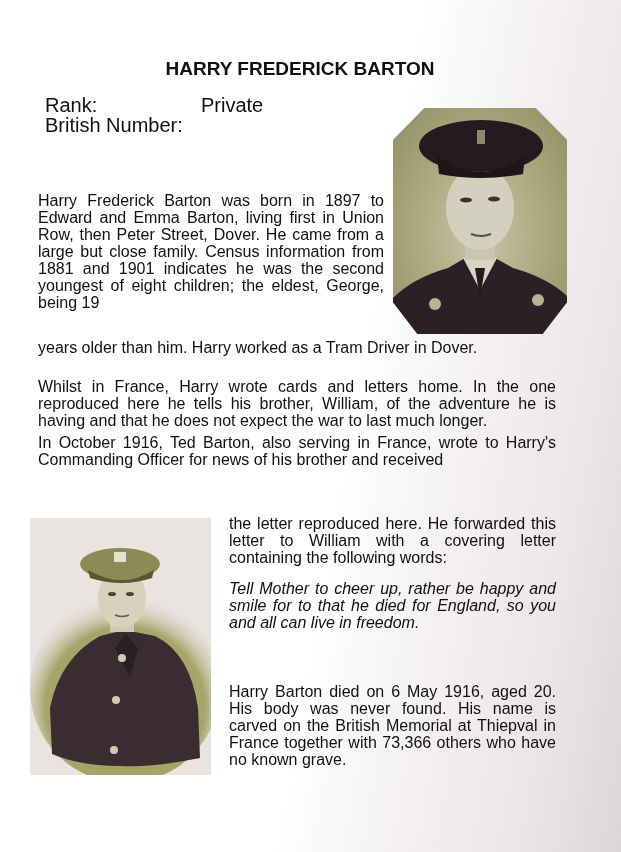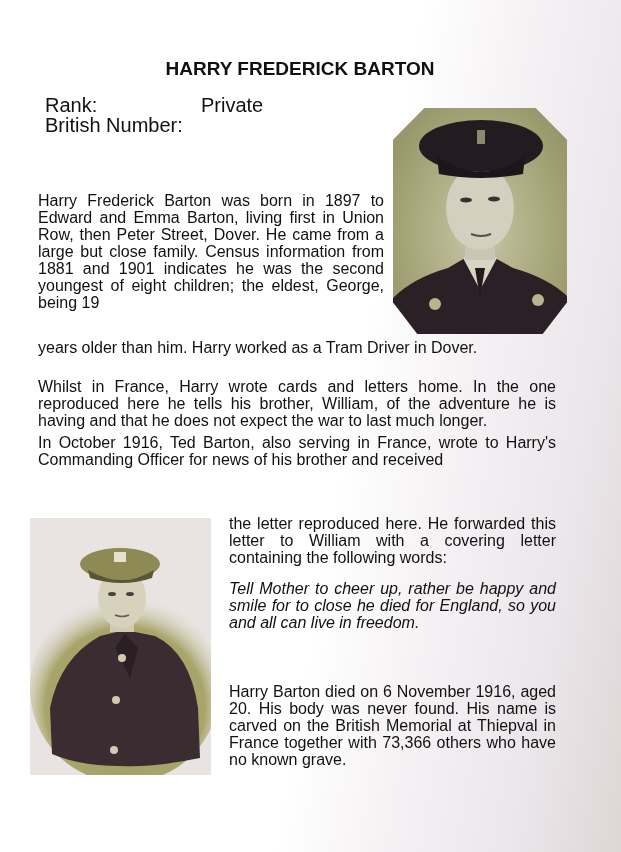--- a/index.html
+++ b/index.html
@@ -188,17 +188,17 @@
       <ellipse cx="82" cy="76" rx="4" ry="2" fill="#4a3f3c"></ellipse>
       <ellipse cx="100" cy="76" rx="4" ry="2" fill="#4a3f3c"></ellipse>
       <path d="M85 97 Q92 100 99 97" stroke="#6b5a52" stroke-width="1.5" fill="none"></path>
 
       <ellipse cx="90" cy="46" rx="40" ry="16" fill="#8e8a55"></ellipse>
       <path d="M58 52 Q92 72 124 52 L122 60 Q92 70 60 60 Z" fill="#5a5532"></path>
       <rect x="84" y="34" width="12" height="10" fill="#e6e2d0"></rect>
     </svg>
   </div>
 
-  <div class="para quote">Tell Mother to cheer up, rather be happy and smile for to close he died for England, so you and all can live in freedom.</div>
-
-  <div class="para p4">Harry Barton died on 6 November 1916, aged 20.  His body was never found. His name is carved on the British Memorial at Thiepval in France together with 73,366 others who have no known grave.</div>
+  <div class="para quote">Tell Mother to cheer up, rather be happy and smile for to that he died for England, so you and all can live in freedom.</div>
+
+  <div class="para p4">Harry Barton died on 6 May 1916, aged 20.  His body was never found. His name is carved on the British Memorial at Thiepval in France together with 73,366 others who have no known grave.</div>
 
 </div>
 
 </body></html>

